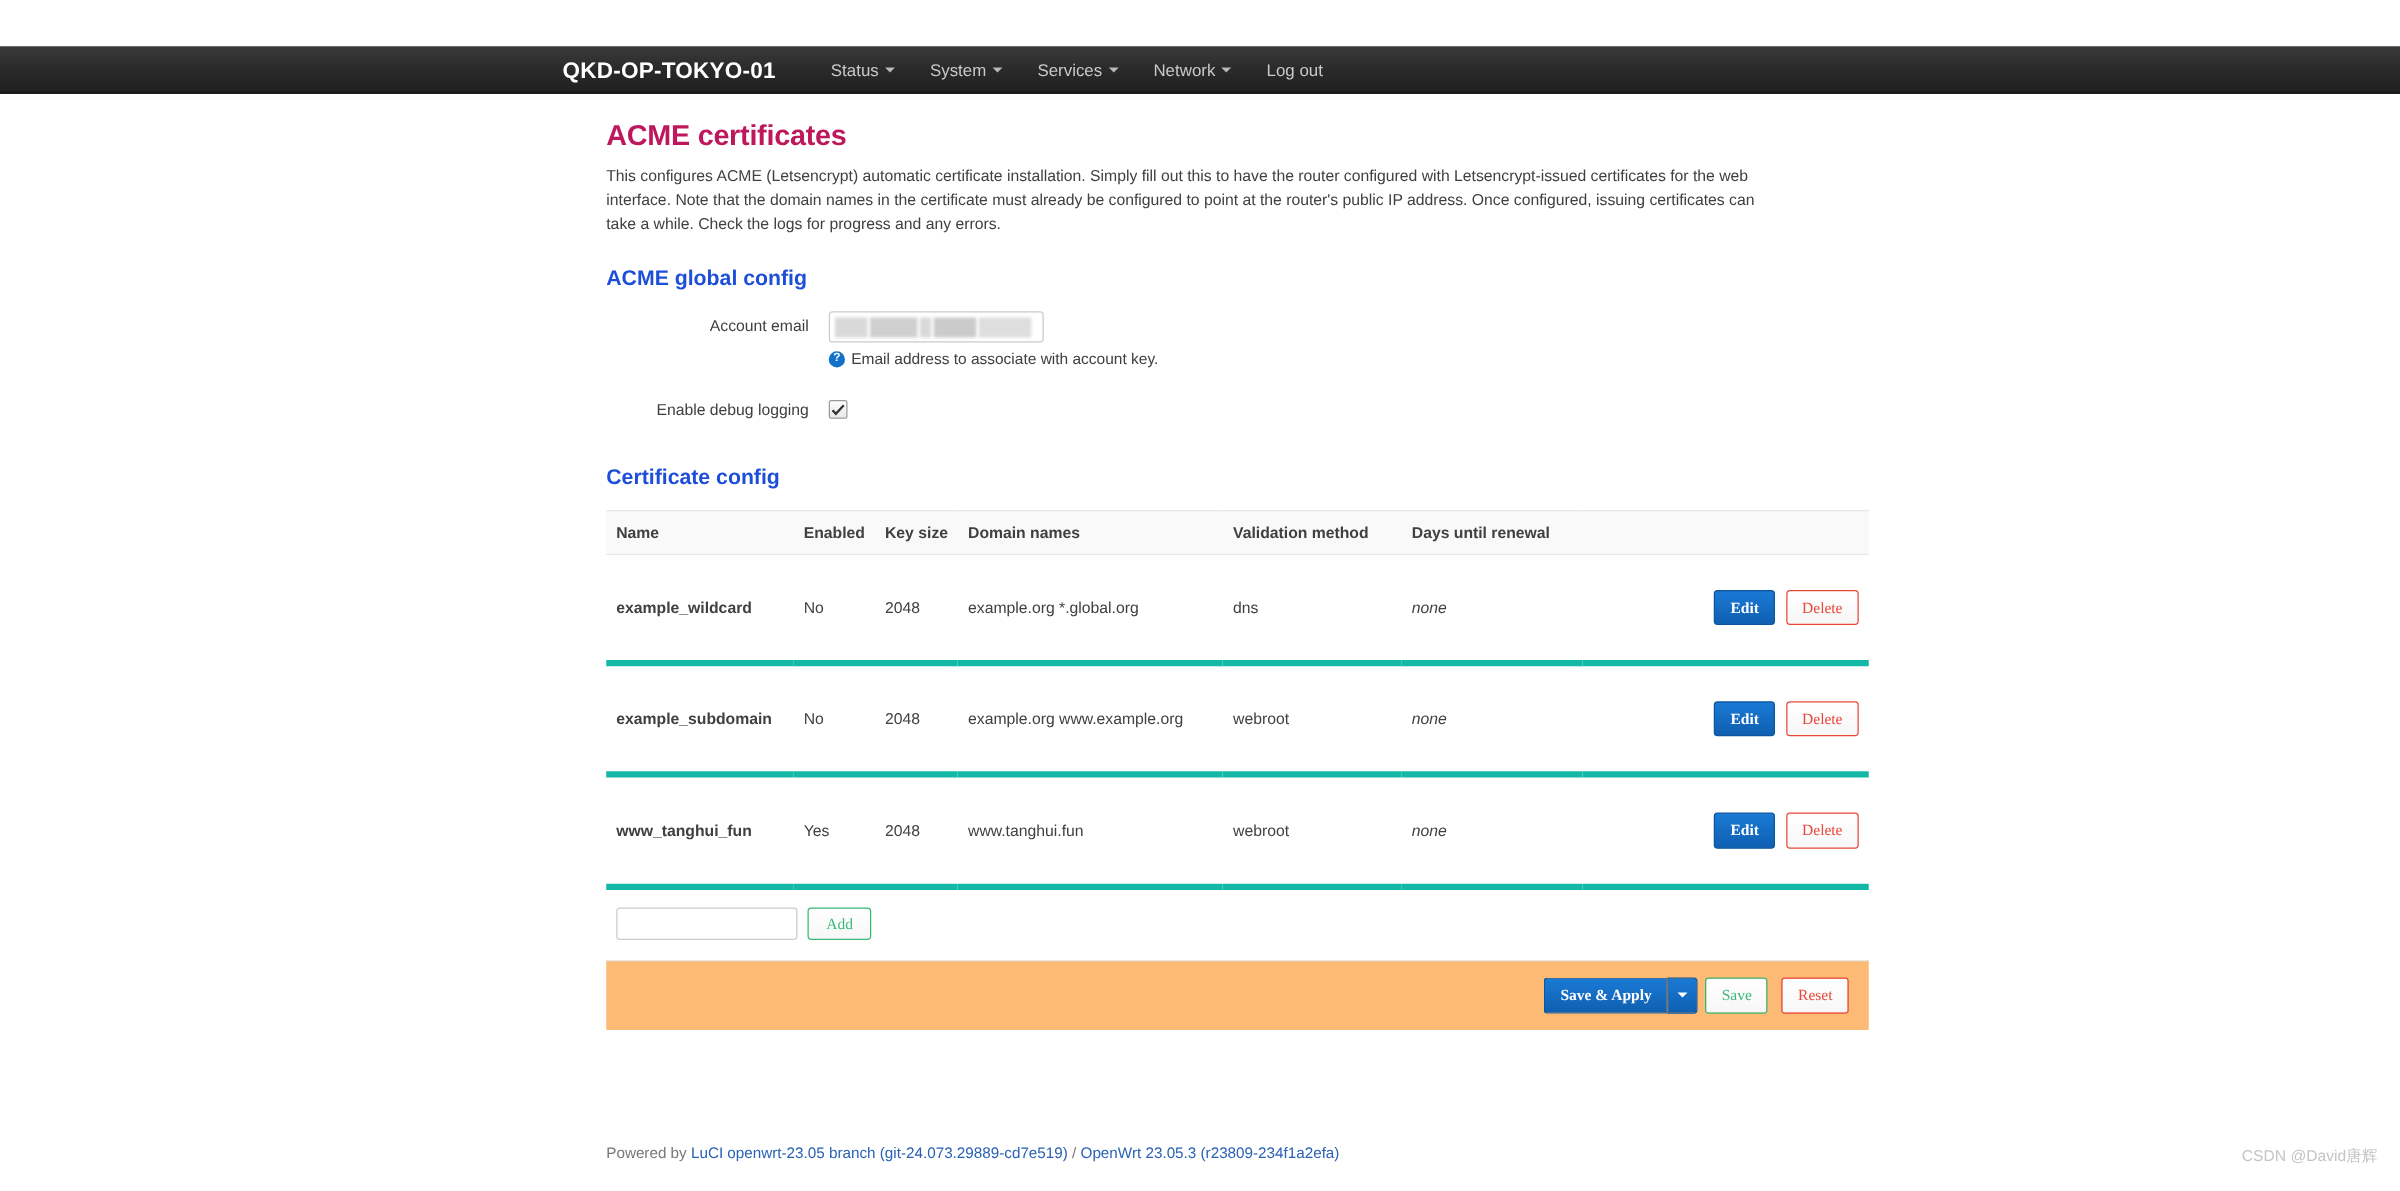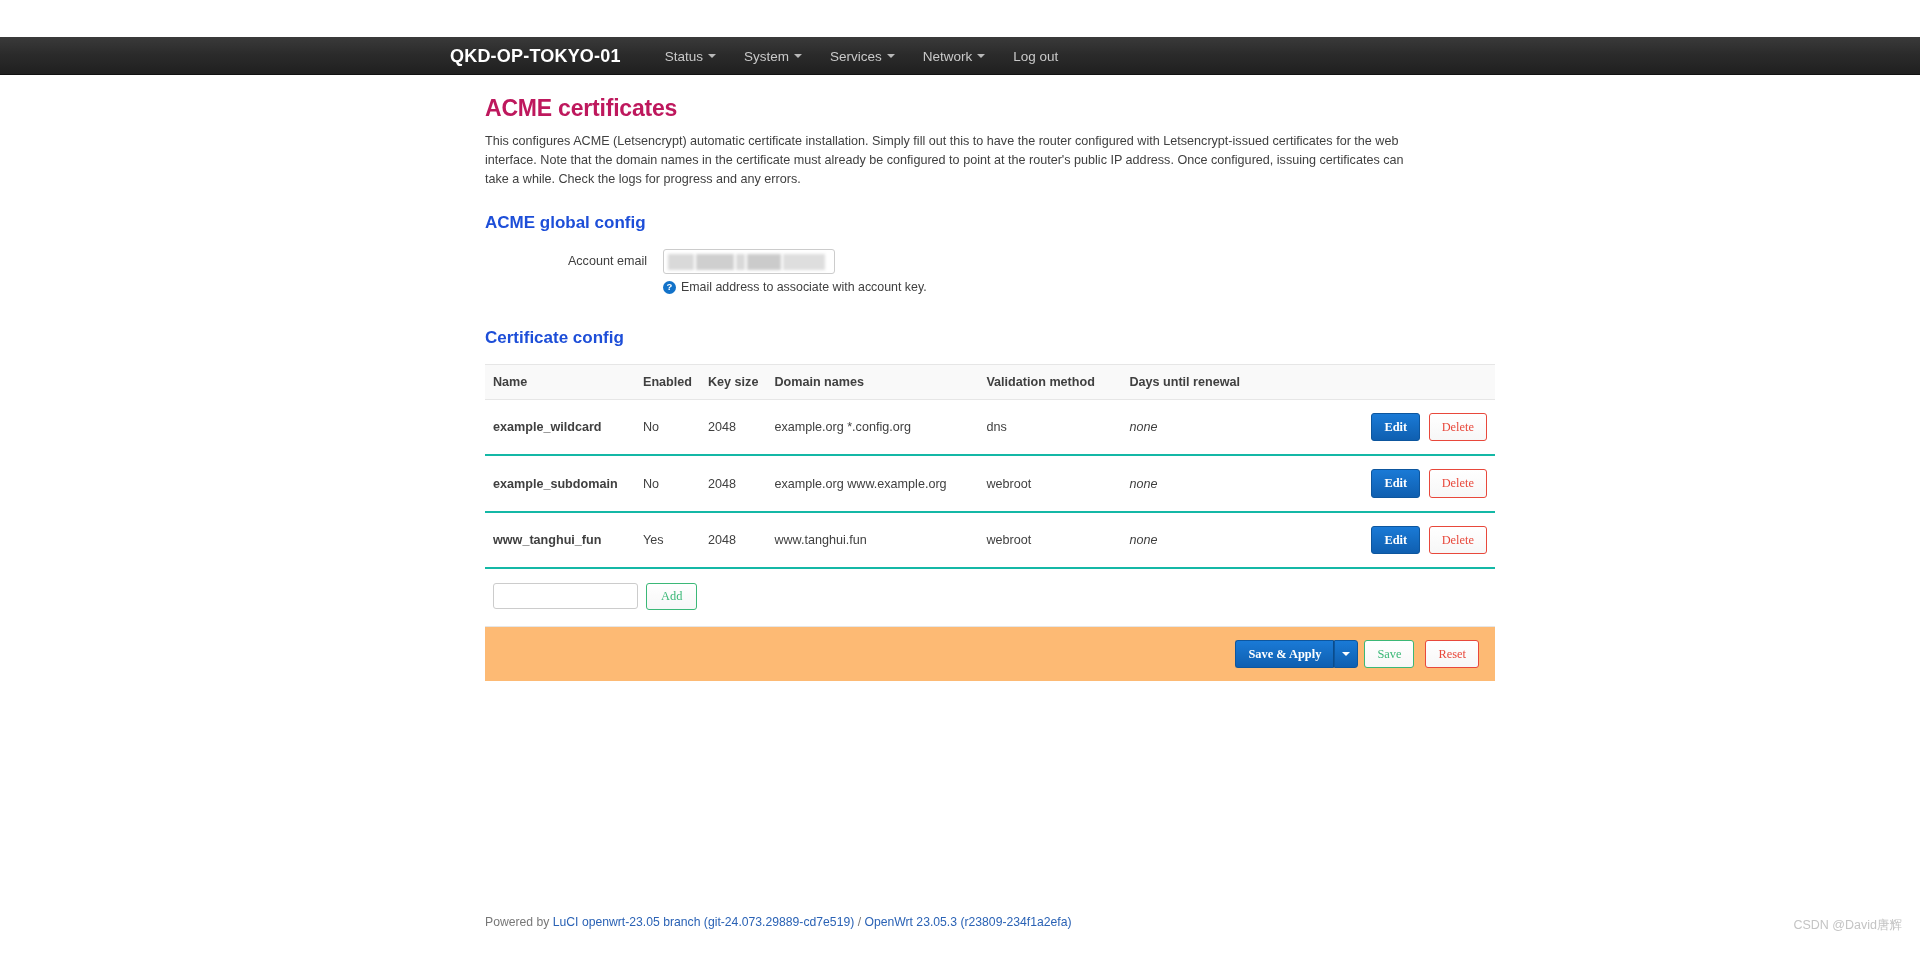--- a/index.html
+++ b/index.html
@@ -177,22 +177,22 @@
     font-weight: bold;
     font-size: 12.6px;
     color: #404040;
     padding: 10px 8px;
     background: #f9f9f9;
     border-top: 1px solid #e6e6e6;
     border-bottom: 1px solid #e6e6e6;
     white-space: nowrap;
   }
   .cbi-table tbody td {
-    padding: 13px 8px;
-    border-bottom: 2px solid #14b8a6;
+    padding: 28px 8px;
+    border-bottom: 5px solid #14b8a6;
     color: #404040;
     vertical-align: middle;
     white-space: nowrap;
   }
   .cbi-table tbody tr:first-child td { border-top: none; }
   td.col-name { font-weight: bold; padding-left: 8px; }
   td.col-renewal { font-style: italic; color: #404040; }
   td.col-actions { text-align: right; padding-right: 8px; }
 
   .col-w-name { width: 150px; }
@@ -336,20 +336,30 @@
             <i style="width:42px;background:#dedede"></i>
         </span>
       </div>
       <div class="hint">
         <span class="help-icon">?</span>
         <span>Email address to associate with account key.</span>
       </div>
     </div>
   </div>
 
+  <div class="form-row" style="margin-top:22px">
+    <div class="form-label">Enable debug logging</div>
+    <div class="form-field">
+      <span class="cb">
+        <svg width="11" height="10" viewBox="0 0 11 10">
+          <path d="M1 5.2 L3.7 8 L10 1.2" stroke="#333" stroke-width="1.8" fill="none"></path>
+        </svg>
+      </span>
+    </div>
+  </div>
 
   <div class="cert-section">
     <h2 class="section-title">Certificate config</h2>
 
     <table class="cbi-table">
       <thead>
         <tr>
           <th class="col-w-name">Name</th>
           <th class="col-w-enabled">Enabled</th>
           <th class="col-w-key">Key size</th>
@@ -358,21 +368,21 @@
           <th class="col-w-renewal">Days until renewal</th>
           <th></th>
         </tr>
       </thead>
       <tbody>
 
         <tr>
           <td class="col-name">example_wildcard</td>
           <td>No</td>
           <td>2048</td>
-          <td>example.org *.config.org</td>
+          <td>example.org *.global.org</td>
           <td>dns</td>
           <td class="col-renewal">none</td>
           <td class="col-actions">
             <button class="btn btn-primary">Edit</button>
             <button class="btn btn-danger-outline">Delete</button>
           </td>
         </tr>
 
         <tr>
           <td class="col-name">example_subdomain</td>

